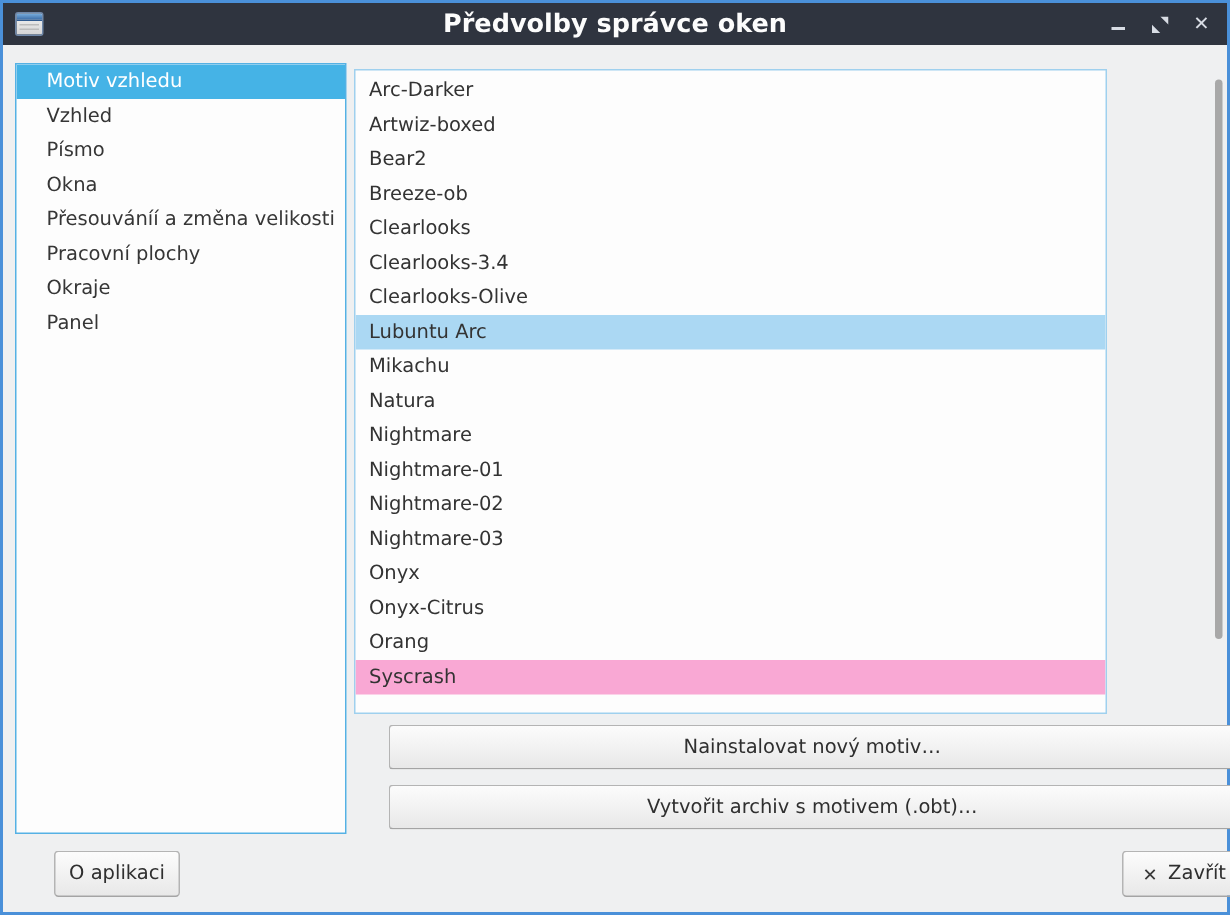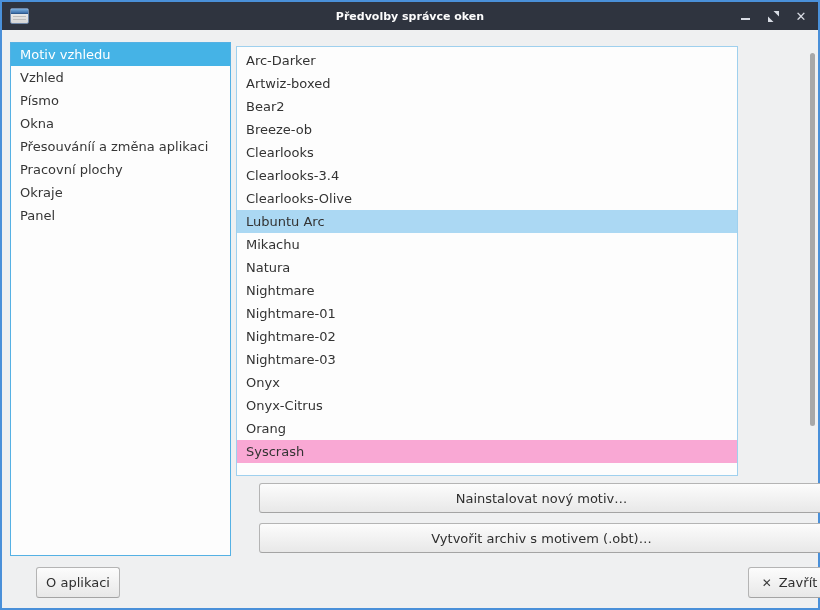--- a/index.html
+++ b/index.html
@@ -33,21 +33,21 @@
   .titlebar-icon .icon-head {
     height: 5px;
     background: linear-gradient(#79aede, #3d6ea8);
     border-bottom: 1px solid #2f5a8f;
   }
   .titlebar-icon .icon-line {
     height: 1px; background: #bcbcbc; margin: 2px 2px 0 2px;
   }
   .title-text {
     flex: 1; text-align: center;
-    color: #fcfcfc; font-weight: bold; font-size: 11px;
+    color: #fcfcfc; font-weight: bold; font-size: 17px;
   }
   .win-controls {
     position: absolute; right: 8px; top: 0; height: 28px;
     display: flex; align-items: center; gap: 10px;
   }
   .win-btn {
     width: 18px; height: 18px;
     display: flex; align-items: center; justify-content: center;
     color: #d8dce4; cursor: default;
   }
@@ -55,21 +55,21 @@
   .close-glyph { font-size: 13px; font-weight: bold; line-height: 1; }
   
   .sidebar {
     position: absolute; left: 8px; top: 40px; width: 221px; height: 514px;
     background: #fdfdfd;
     border: 1px solid #55b1e4;
     overflow: hidden;
   }
   .side-item {
     height: 23px; line-height: 23px;
-    padding-left: 9px;
+    padding-left: 20px;
     white-space: nowrap;
     color: #363636;
   }
   .side-item.selected { background: #45b3e6; color: #ffffff; }
   
   .theme-list {
     position: absolute; left: 234px; top: 44px; width: 502px; height: 430px;
     background: #fdfdfd;
     border: 1px solid #9fd0ee;
     overflow: hidden;
@@ -130,21 +130,21 @@
       </div>
       <div class="win-btn close-glyph">✕</div>
     </div>
   </div>
 
   <div class="sidebar">
       <div class="side-item selected">Motiv vzhledu</div>
       <div class="side-item">Vzhled</div>
       <div class="side-item">Písmo</div>
       <div class="side-item">Okna</div>
-      <div class="side-item">Přesouváníí a změna aplikaci</div>
+      <div class="side-item">Přesouváníí a změna velikosti</div>
       <div class="side-item">Pracovní plochy</div>
       <div class="side-item">Okraje</div>
       <div class="side-item">Panel</div>
     </div>
 
   <div class="theme-list">
       <div class="theme-item">Arc-Darker</div>
       <div class="theme-item">Artwiz-boxed</div>
       <div class="theme-item">Bear2</div>
       <div class="theme-item">Breeze-ob</div>

